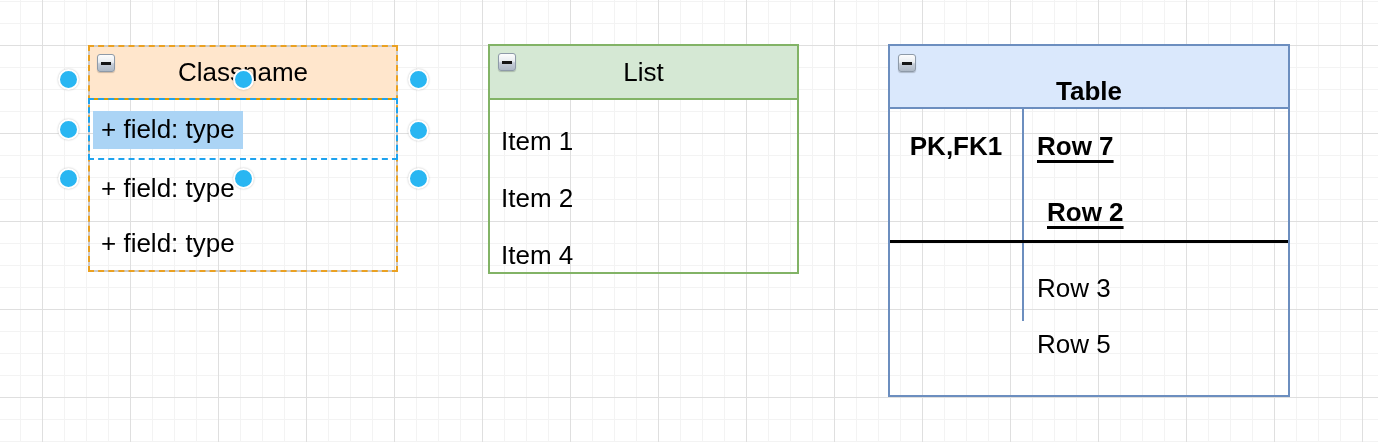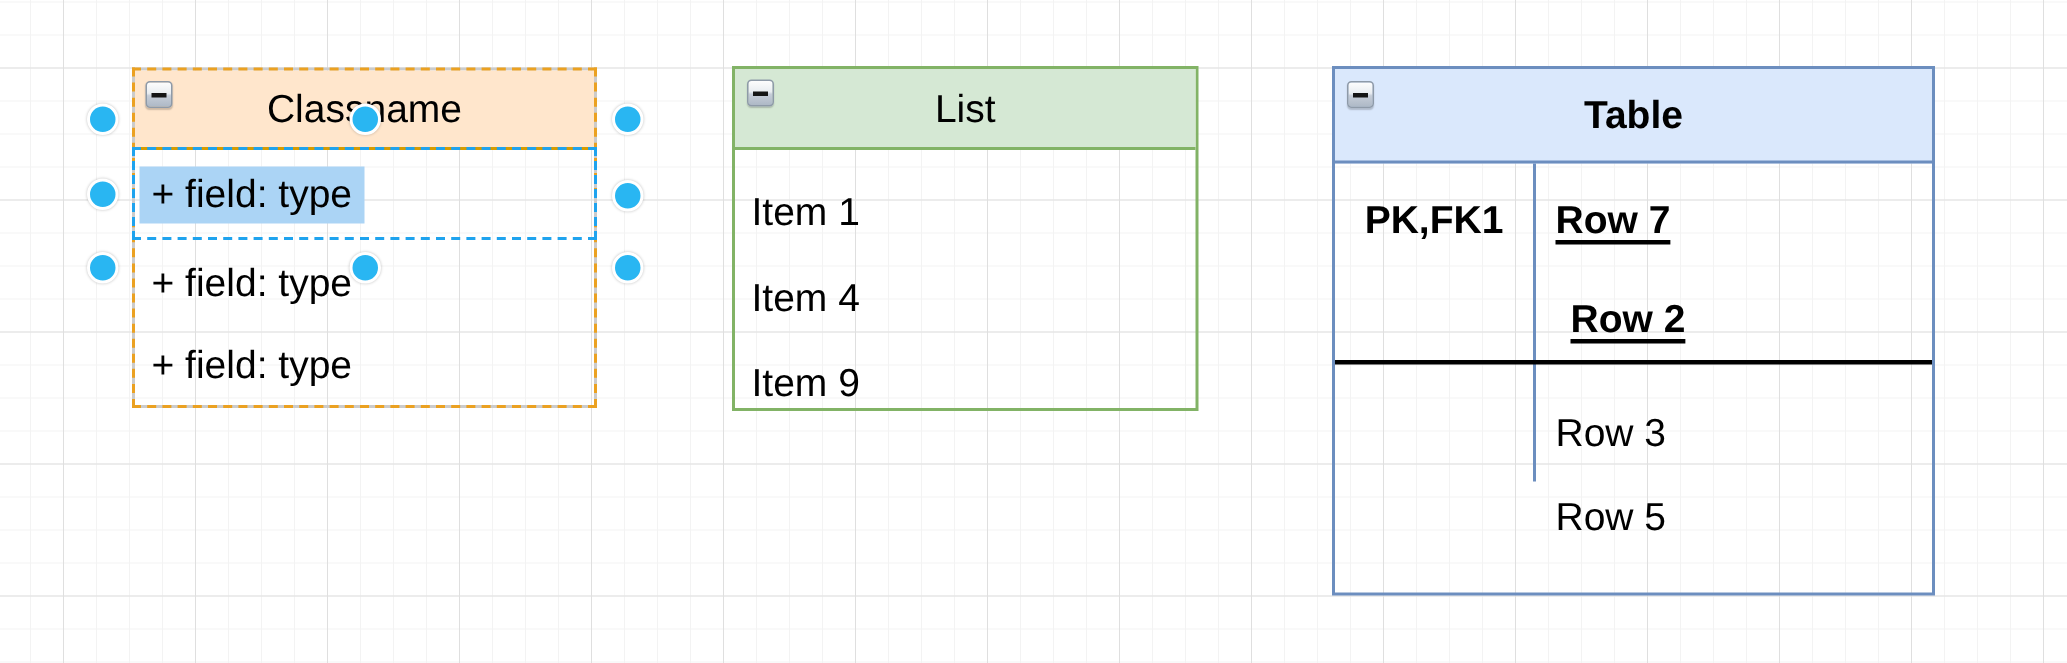--- a/index.html
+++ b/index.html
@@ -61,21 +61,21 @@
   .list-hdr{
     height:54px;box-sizing:border-box;border-bottom:2px solid #82B366;
     background:#D5E8D4;display:flex;align-items:center;justify-content:center;
   }
   .list-item{height:57px;display:flex;align-items:flex-end;padding-left:11px;box-sizing:border-box;}
 
   
   .table-shape{left:888px;top:44px;width:402px;height:353px;border:2px solid #6C8EBF;}
   .table-hdr{
     height:63px;box-sizing:border-box;border-bottom:2px solid #6C8EBF;
-    background:#DAE8FC;display:flex;align-items:center;justify-content:center;
+    background:#DAE8FC;display:flex;align-items:flex-end;justify-content:center;
     font-weight:bold;
   }
   .tbody{position:relative;height:212px;}
   .vdiv{position:absolute;left:132px;top:0;bottom:0;width:2px;background:#6C8EBF;}
   .hdiv{position:absolute;left:0;right:0;top:131px;height:3px;background:#000;z-index:2;}
   .tcell{position:absolute;display:flex;align-items:center;box-sizing:border-box;}
   .kcell{left:0;width:132px;justify-content:center;font-weight:bold;}
   .vcell{left:134px;right:0;padding-left:13px;}
   .k0{top:4px;height:66px;}.k1{top:70px;height:66px;}
   .v0{top:4px;height:66px;}.v1{top:70px;height:66px;padding-left:23px;}
@@ -121,24 +121,24 @@
     <div class="collapse" style="left:8px;top:7px;">
       <span class="bar"></span>
     </div>
     <div class="list-hdr" style="background: rgb(213, 232, 212); border-bottom-color: rgb(130, 179, 102);">
       <span>List</span>
     </div>
     <div class="list-item">
       <span>Item 1</span>
     </div>
     <div class="list-item">
-      <span>Item 4</span>
+      <span>Item 2</span>
     </div>
     <div class="list-item">
-      <span>Item 9</span>
+      <span>Item 4</span>
     </div>
   </div>
 
   <div class="shape table-shape" style="border-color: rgb(108, 142, 191);">
     <div class="collapse" style="left:8px;top:8px;">
       <span class="bar"></span>
     </div>
     <div class="table-hdr" style="background: rgb(218, 232, 252); border-bottom-color: rgb(108, 142, 191);">
       <span>Table</span>
     </div>

